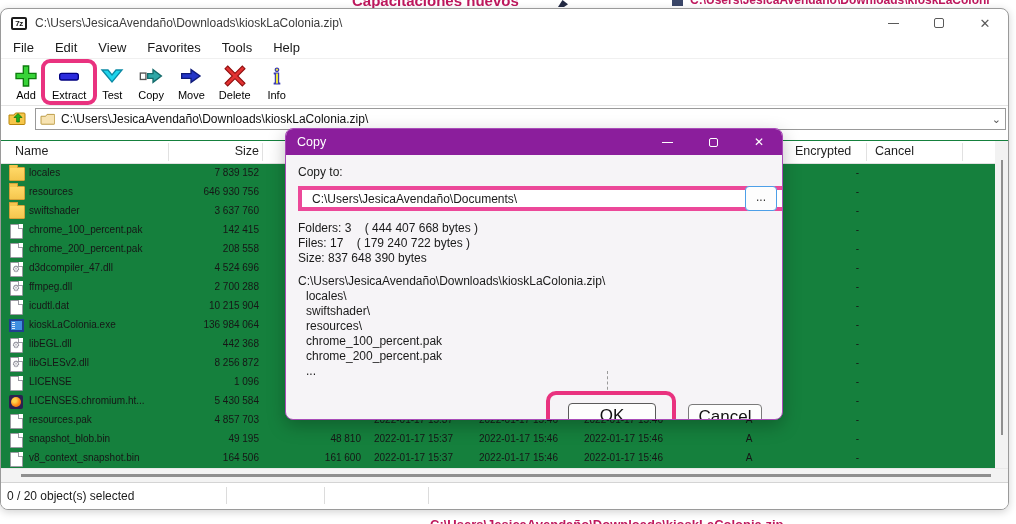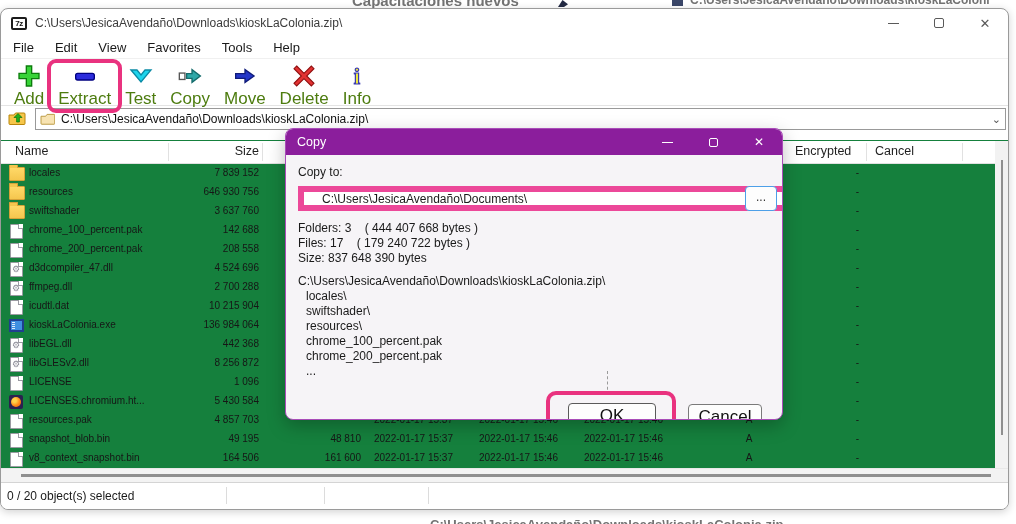--- a/index.html
+++ b/index.html
@@ -1,21 +1,21 @@
 <!DOCTYPE html>
 <html><head>
 <meta charset="utf-8">
 <style>
   * { margin:0; padding:0; box-sizing:border-box; }
   html,body { width:1016px; height:524px; overflow:hidden; background:#fff;
     font-family:"Liberation Sans", sans-serif; }
   .stage { position:relative; width:1016px; height:524px; background:#fff; }
 
   
-  .bg-frag { position:absolute; overflow:hidden; color:#737373; font-weight:bold; }
+  .bg-frag { position:absolute; overflow:hidden; color:#be185d; font-weight:bold; }
   .bg-top-left { left:352px; top:0; width:220px; height:8px; }
   .bg-top-left > span { position:relative; top:-8px; font-size:15px; display:block; }
   .bg-top-right { left:690px; top:0; width:300px; height:7px; }
   .bg-top-right > span { position:relative; top:-7px; font-size:12px; display:block; }
   .bg-top-icon { position:absolute; left:672px; top:0; width:11px; height:6px; background:#3a4668; }
   .bg-pen { position:absolute; left:558px; top:0; width:10px; height:7px; background:#232a44;
     clip-path:polygon(0 100%, 45% 0, 100% 60%, 60% 100%); }
   .bg-bottom { left:430px; top:517px; width:460px; height:7px; }
   .bg-bottom > span { position:relative; top:0px; font-size:13px; display:block; }
 
@@ -38,21 +38,21 @@
 
   .menubar { height:21px; display:flex; align-items:center; gap:21px; padding-left:12px;
     font-size:13px; color:#1a1a1a; }
   .menu-item { cursor:default; }
 
   .toolbar { height:48px; display:flex; align-items:flex-start; padding:3px 0 0 6px;
     border-top:1px solid #f0f0f0; border-bottom:1px solid #e4e4e4; }
   .tool { display:flex; flex-direction:column; align-items:center; gap:1px;
     padding:2px 7px; position:relative; }
   .tool svg { display:block; }
-  .tool .tlabel { font-size:17px; color:#4d7c0f; }
+  .tool .tlabel { font-size:11px; color:#000000; }
   .hl-extract { position:absolute; left:-4px; top:-3px; right:-4px; bottom:-2px;
     border:4px solid #e9327f; border-radius:9px; pointer-events:none; }
 
   .addr-row { height:26px; display:flex; align-items:center; padding:0 2px 0 4px; gap:6px; }
   .up-btn { width:24px; height:22px; display:flex; align-items:center; justify-content:center; }
   .addr-combo { flex:1; height:22px; border:1px solid #999; background:#fff;
     display:flex; align-items:center; padding:0 4px; gap:6px; font-size:12px; color:#111; }
   .addr-combo .chev { margin-left:auto; color:#555; font-size:11px; }
 
   
@@ -109,21 +109,21 @@
   .dlg-title { height:26px; background:#8b1e9c; color:#fff; display:flex; align-items:center;
     padding-left:11px; font-size:12.5px; }
   .dlg-controls { margin-left:auto; display:flex; height:100%; }
   .dlg-controls .wc { width:46px; display:flex; align-items:center; justify-content:center; color:#fff; }
   .dlg-controls .min-glyph { width:11px; border-top:1px solid #fff; display:block; }
   .dlg-controls .max-glyph { width:9px; height:9px; border:1px solid #fff; display:block; }
   .dlg-controls .close-glyph { font-size:12px; }
   .dlg-body { position:relative; font-size:12px; color:#1a1a1a; height:266px; }
   .lbl-copyto { position:absolute; left:12px; top:10px; }
   .dest-combo { position:absolute; left:12px; top:31px; width:520px; height:25px; background:#fff;
-    border:6px solid #ec4899; display:flex; align-items:center; padding:0 18px; }
+    border:4px solid #ec4899; display:flex; align-items:center; padding:0 10px; }
   .dest-combo .chev { margin-left:auto; color:#444; font-size:12px; }
   .browse-btn { position:absolute; left:459px; top:31px; width:32px; height:25px; background:#fdfdfd;
     border:1px solid #4d9fe8; border-radius:4px; font-size:12px; color:#333; text-align:center;
     line-height:21px; }
   .stats { position:absolute; left:12px; top:66px; line-height:15px; white-space:pre; }
   .src { position:absolute; left:12px; top:119px; line-height:15px; }
   .src-line { white-space:pre; }
   .src-line.ind { padding-left:8px; }
   .dash-marker { position:absolute; left:321px; top:216px; width:0; height:24px;
     border-left:1px dashed #9a9a9a; }
@@ -286,21 +286,21 @@
     <span class="cell c-mod"></span>
     <span class="cell c-cre"></span>
     <span class="cell c-acc"></span>
     <span class="cell c-attr"></span>
     <span class="cell c-enc">-</span>
   </div>
 
   <div class="row">
     <span class="fi file"></span>
     <span class="cell c-name">chrome_100_percent.pak</span>
-    <span class="cell c-size">142 688</span>
+    <span class="cell c-size">142 415</span>
     <span class="cell c-packed"></span>
     <span class="cell c-mod"></span>
     <span class="cell c-cre"></span>
     <span class="cell c-acc"></span>
     <span class="cell c-attr"></span>
     <span class="cell c-enc">-</span>
   </div>
 
   <div class="row">
     <span class="fi file"></span>

